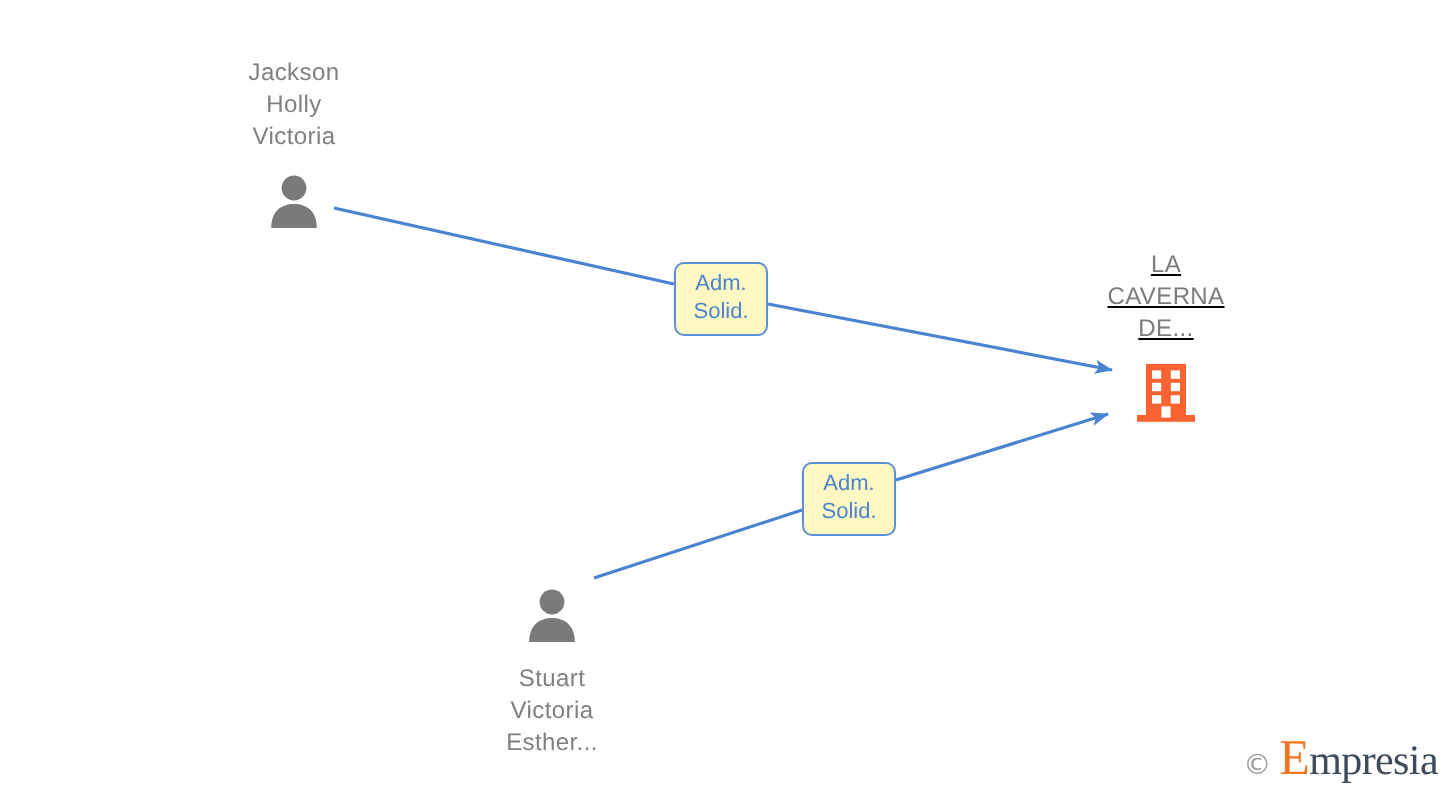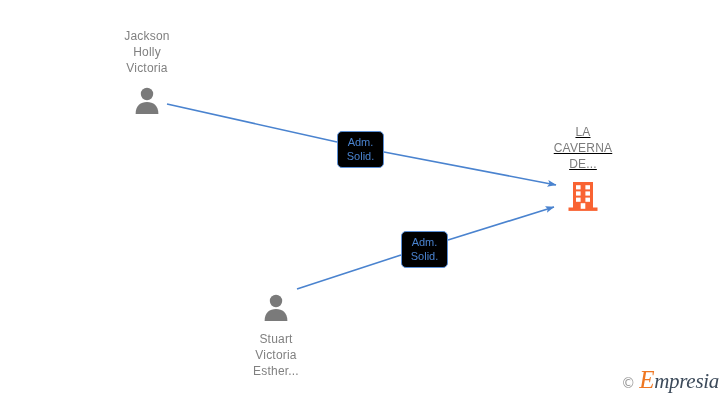--- a/index.html
+++ b/index.html
@@ -58,21 +58,21 @@
 
   #node-person-1 { left: 72px; top: 28px; }
   #node-person-2 { left: 201px; top: 283px; text-align: center; }
   #node-company  { left: 508px; top: 124px; text-decoration: underline; }
 
   
   .edge-label {
     position: absolute;
     border: 1px solid #5b8fd6;
     border-radius: 5px;
-    background: #000000;
+    background: #fef9c3;
     color: #4a83cf;
     font-size: 11px;
     line-height: 14px;
     text-align: center;
     padding: 3px 7px 4px 7px;
     white-space: pre-line;
     box-sizing: border-box;
   }
   #edge-label-1 { left: 337px; top: 131px; width: 47px; }
   #edge-label-2 { left: 401px; top: 231px; width: 47px; }
@@ -86,21 +86,20 @@
     align-items: baseline;
     gap: 4px;
   }
   #watermark .copy {
     font-size: 14px;
     color: #9a9a9a;
     font-family: "DejaVu Sans", sans-serif;
   }
   #watermark .brand {
     font-family: "Liberation Serif", serif;
-    font-style: italic;
     font-size: 21px;
     letter-spacing: -0.3px;
     color: #3c4a5a;
   }
   #watermark .brand .cap {
     color: #ef7722;
     font-size: 25px;
   }
 </style>
 </head>

